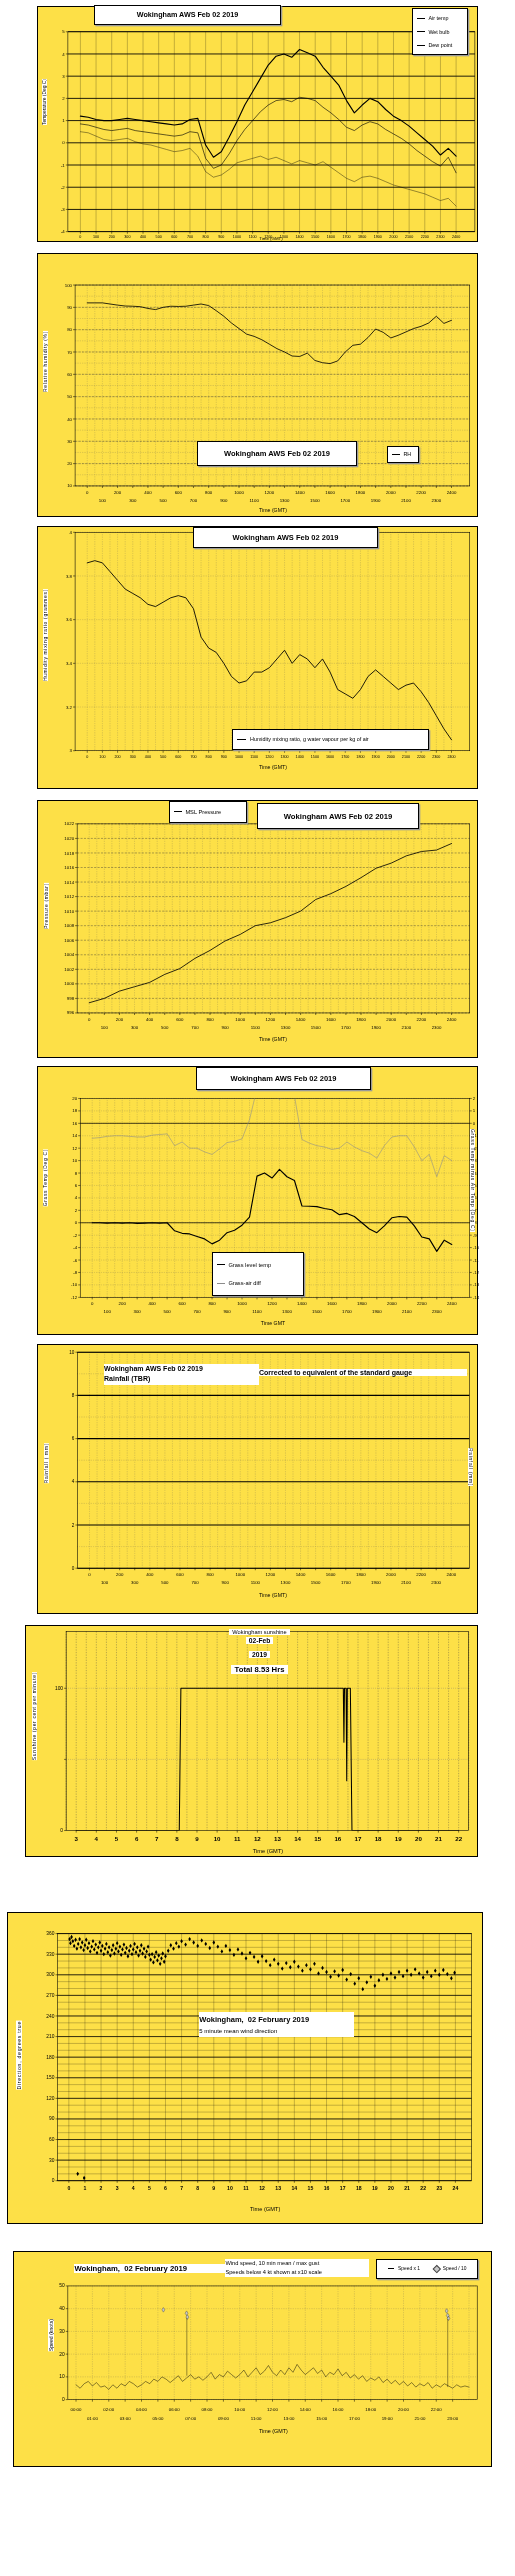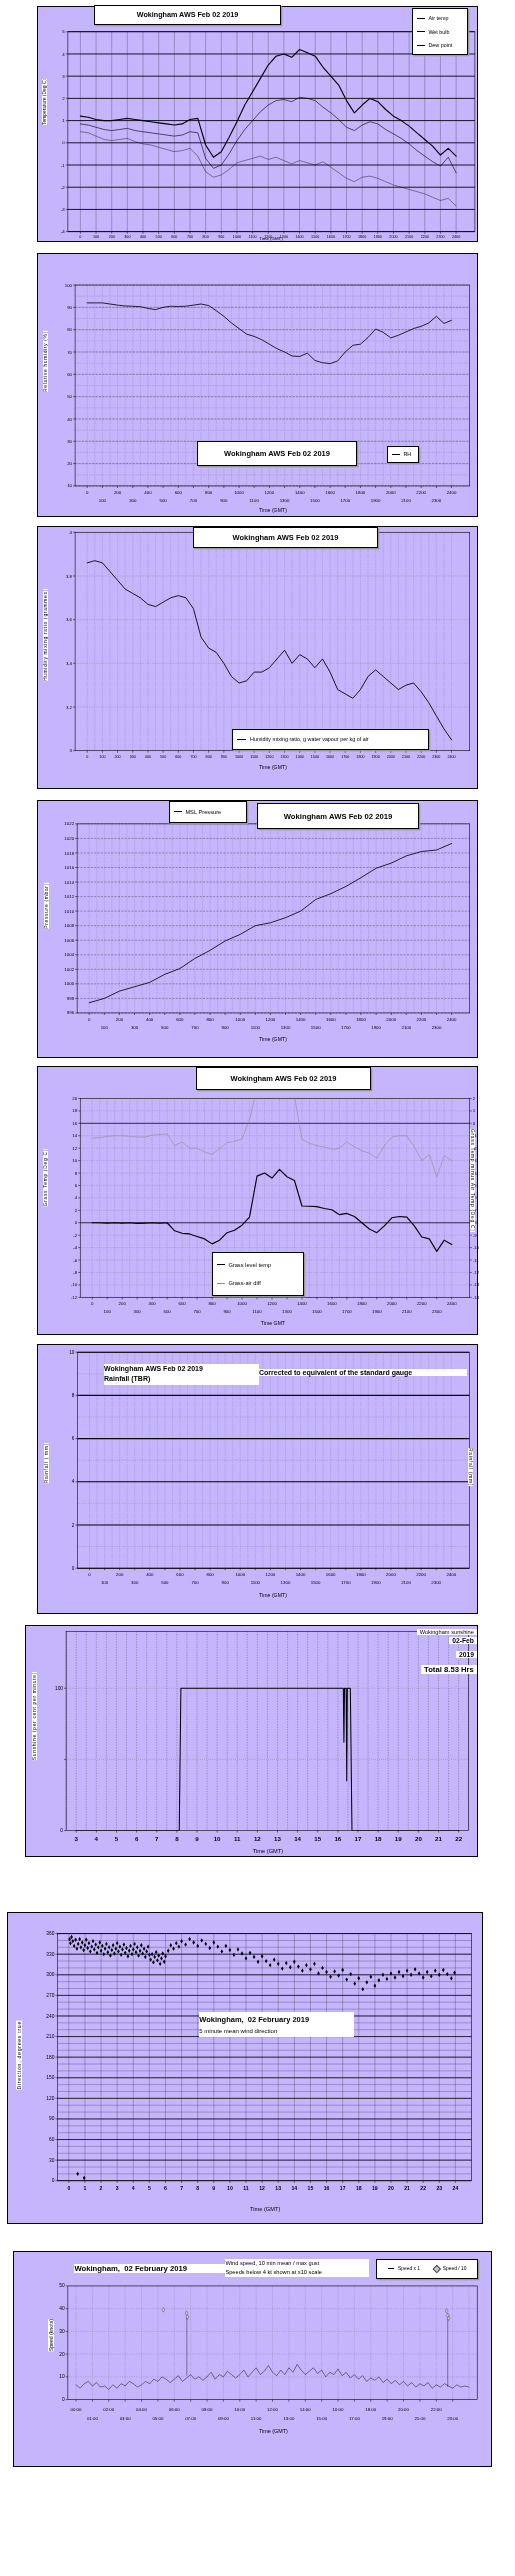--- a/index.html
+++ b/index.html
@@ -1,17 +1,17 @@
 <!DOCTYPE html>
 <html style="font-size:8.2px"><head>
 <meta charset="utf-8">
 <style>
   html,body{margin:0;padding:0;background:#fff;}
   body{width:515px;height:2576px;position:relative;font-family:"Liberation Sans",sans-serif;color:#000;}
-  .panel{position:absolute;background:#c4b5fd;border:0.5px solid #000;box-sizing:border-box;}
+  .panel{position:absolute;background:#fde047;border:0.5px solid #000;box-sizing:border-box;}
   svg.plot{position:absolute;left:0;top:0;overflow:visible;}
   svg text{fill:#000;font-family:"Liberation Sans",sans-serif;}
   .pbox{fill:none;stroke:#000;stroke-width:1.1;}
   .glt{stroke:#000;stroke-width:.45;}
   .glm{stroke:#000;stroke-width:1.4;}
   .gls{stroke:#000;stroke-width:1.7;}
   .glS{stroke:#000;stroke-width:2.2;}
   .gld{stroke:#555;stroke-width:.7;stroke-dasharray:1 2.4;}
   .glh{stroke:#333;stroke-width:.8;stroke-dasharray:4 2.6;}
   .glD{stroke:#444;stroke-width:.7;stroke-dasharray:2.5 2.5;}
@@ -23,21 +23,21 @@
   .smp{display:inline-block;width:7.7px;flex:0 0 7.7px;}
   .s-thick{border-top:1.5px solid #000;}
   .s-bold{border-top:1.3px solid #000;}
   .s-med{border-top:0.8px solid #000;}
   .s-thin{border-top:0.5px solid #000;}
   .s-gray{border-top:1px solid #8c8c8c;}
   .dsmp{width:3.6px;height:3.6px;background:#c8c8c8;border:0.5px solid #444;transform:rotate(45deg);display:inline-block;flex:0 0 3.6px;}
   .ylab{position:absolute;writing-mode:vertical-rl;transform:rotate(180deg);font-size:4.9px;white-space:nowrap;z-index:4;background:#fff;}
   .ylab-r{position:absolute;writing-mode:vertical-rl;font-size:4.9px;white-space:nowrap;z-index:4;background:#fff;}
   .xlab{position:absolute;font-size:5.2px;text-align:center;z-index:4;}
-  .ctr{position:absolute;left:0;width:100%;text-align:right;z-index:5;}
+  .ctr{position:absolute;left:8px;width:100%;text-align:center;z-index:5;}
   .wbg{background:#fff;padding:0 3.1px;}
   .plainbox{position:absolute;background:#fff;z-index:5;}
   .pre{white-space:pre;}
   .sp{letter-spacing:0.7px;}
 </style>
 </head>
 <body>
 
 <section class="panel" id="p1" style="left:37px;top:6.2px;width:441px;height:236px;">
   <svg class="plot" id="svg1" width="441" height="236" viewBox="0 0 856 458">

